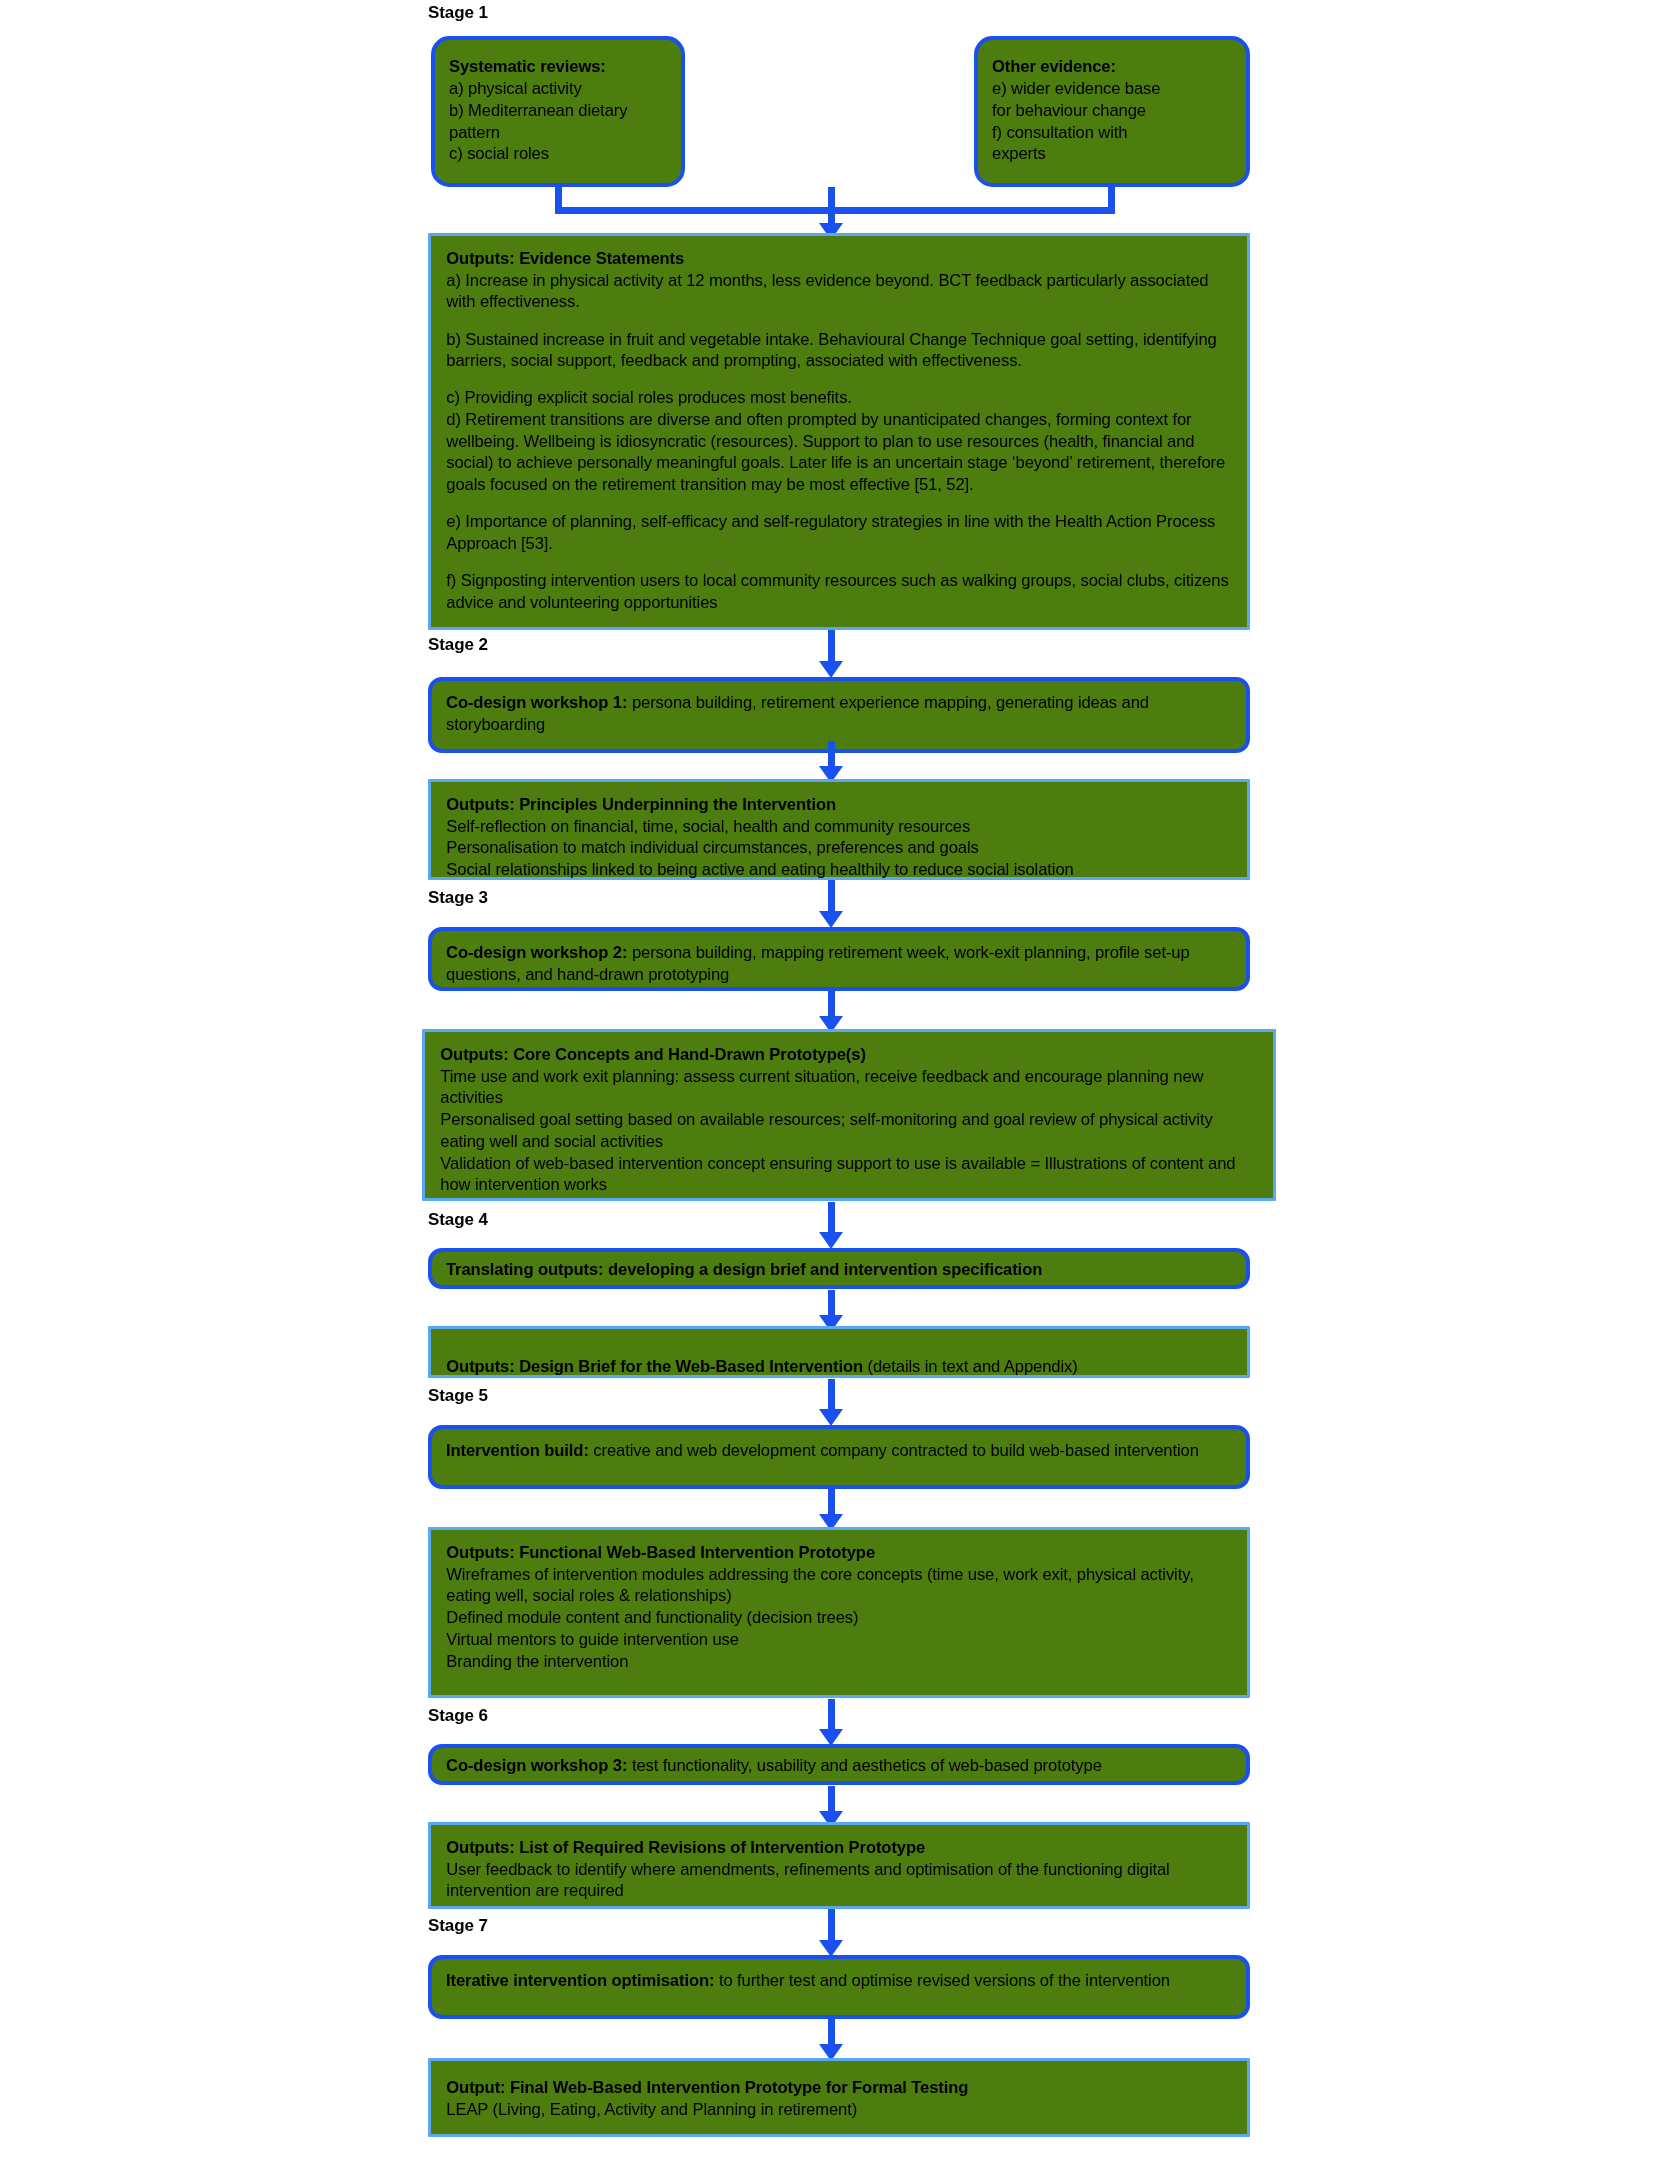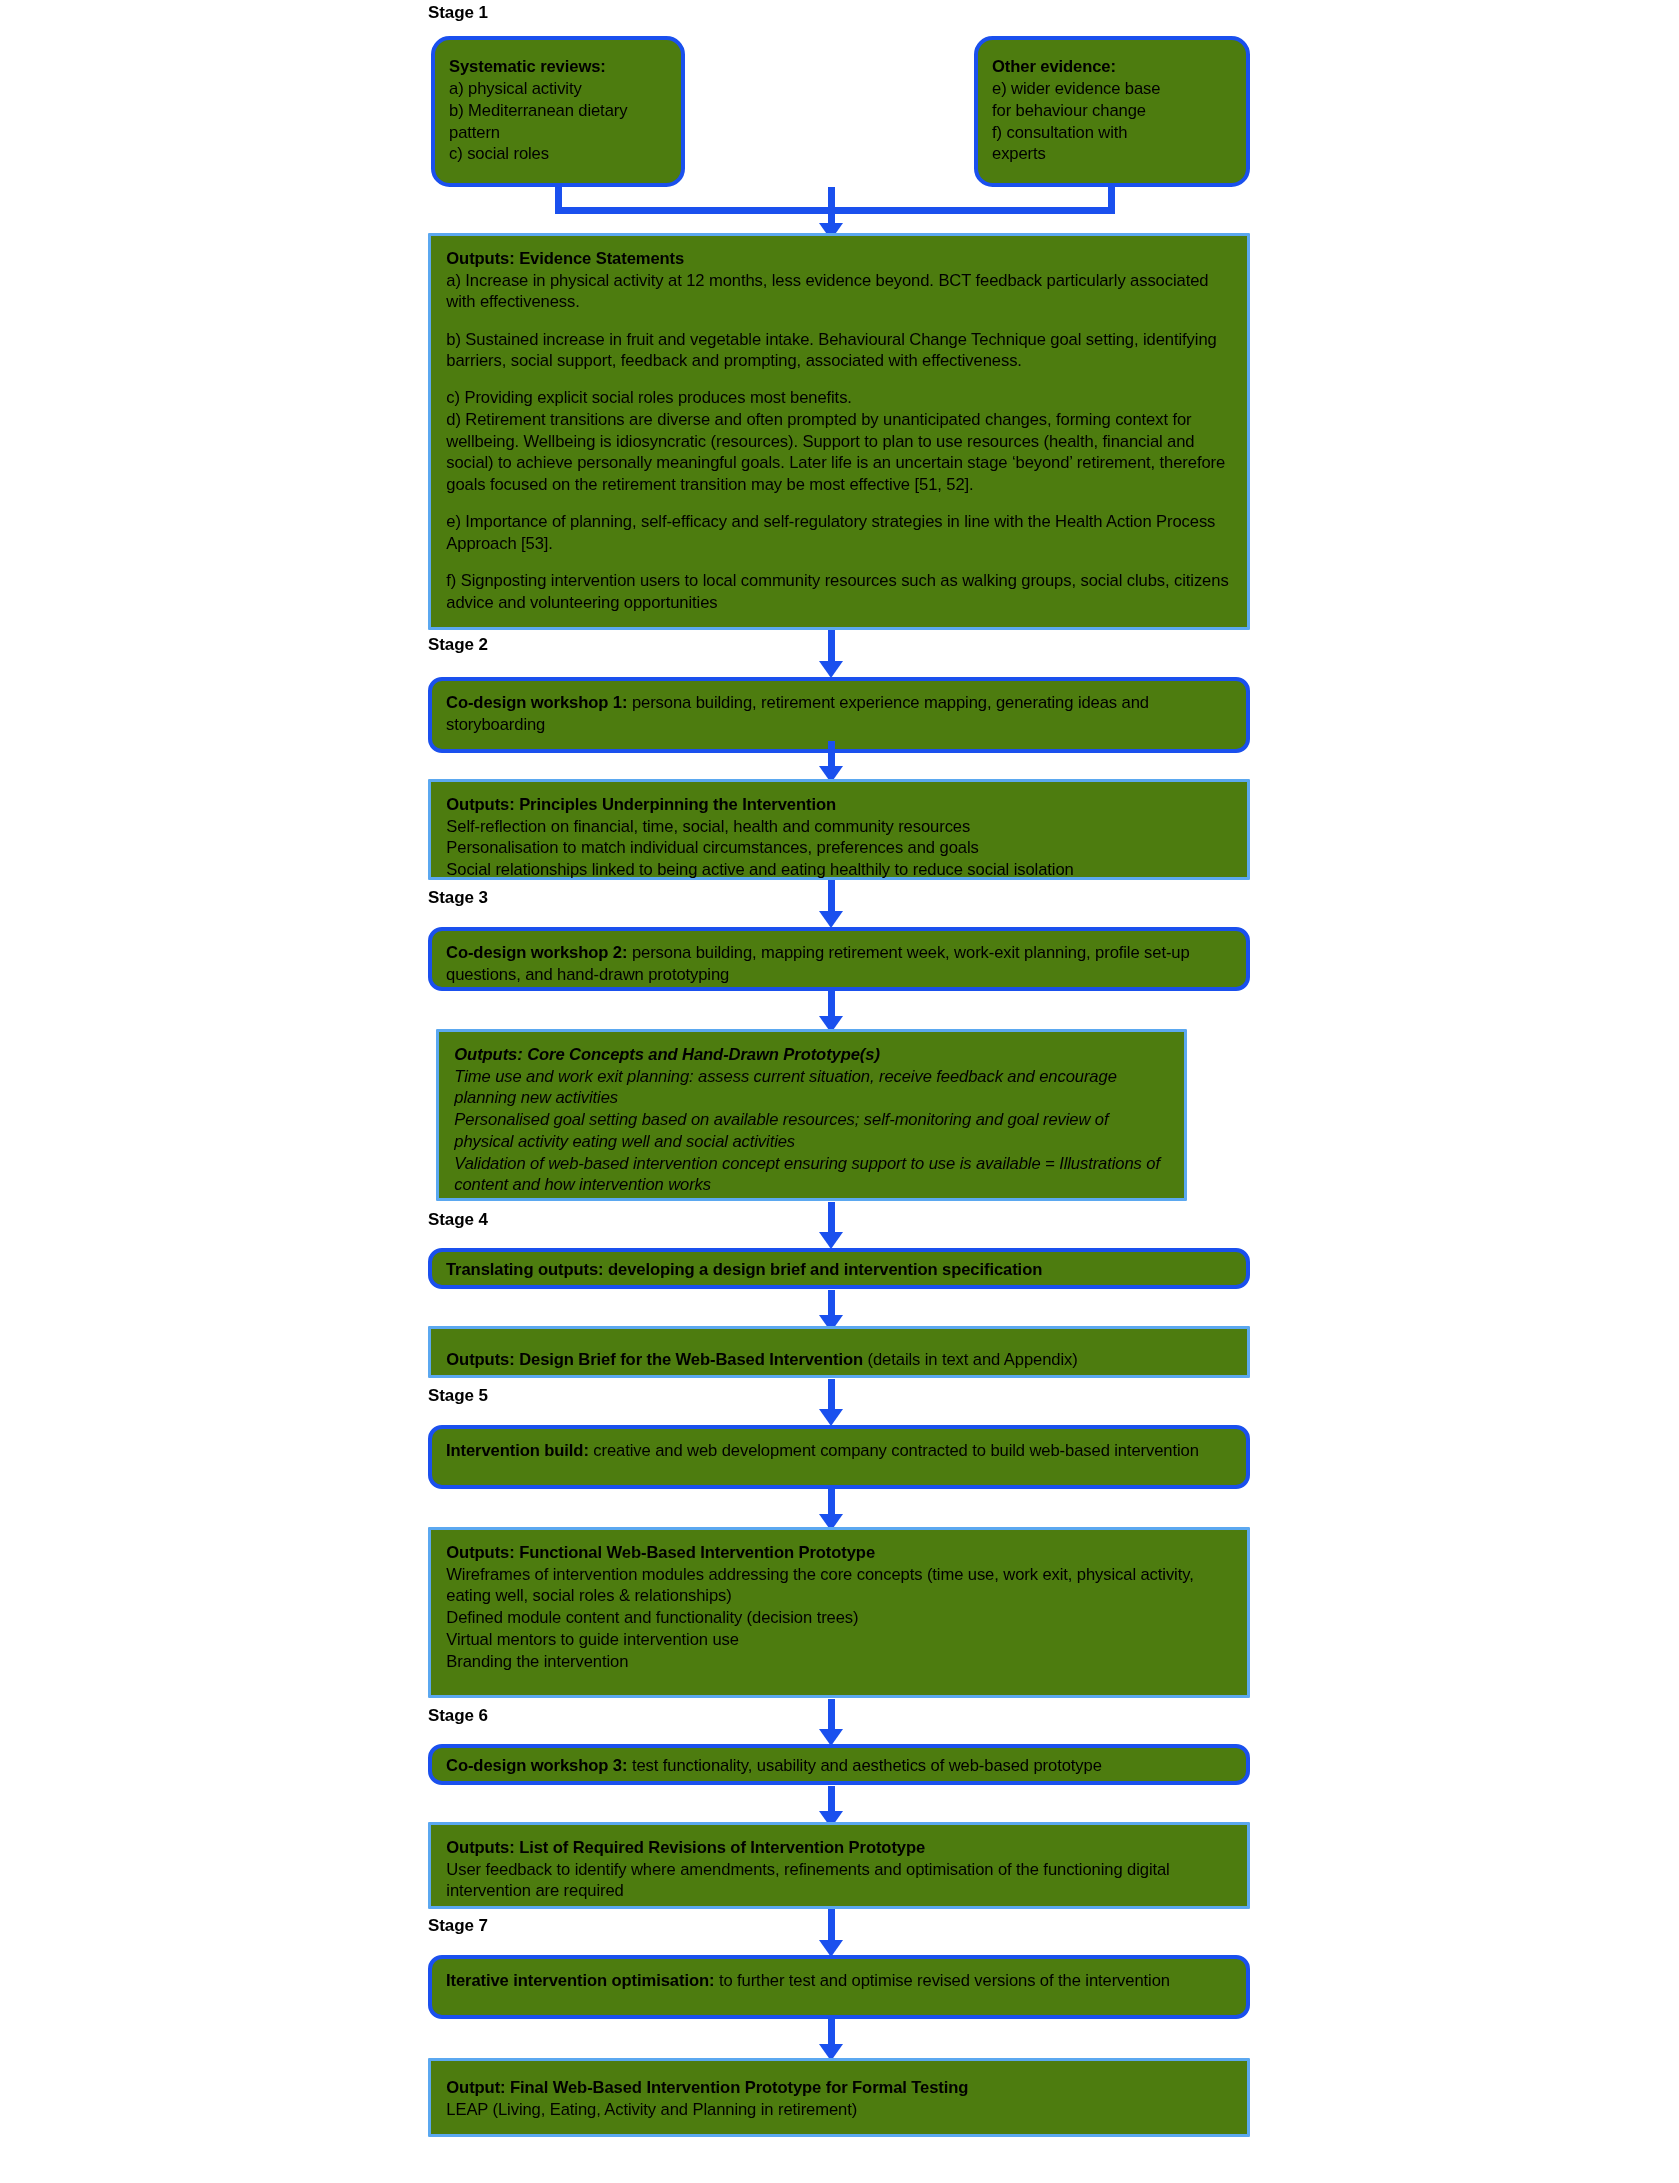--- a/index.html
+++ b/index.html
@@ -164,21 +164,21 @@
 
   <div class="node process" style="left:428px; top:927px; width:822px; height:64px;">
     <div class="node-inner">
       <div class="p"><span class="bold">Co-design workshop 2:</span><span> persona building, mapping retirement week, work-exit planning, profile set-up questions, and hand-drawn prototyping</span></div>
     </div>
   </div>
 
   <div class="conn conn-v" style="left:828px; top:991px; height:28px;"></div>
   <div class="arrowhead" style="left:819px; top:1016px;"></div>
 
-  <div class="node output" style="left:436px; top:1029px; width:751px; height:172px;font-style:italic;">
+  <div class="node output" style="left:422px; top:1029px; width:854px; height:172px;">
     <div class="node-inner">
       <div class="p bold">Outputs: Core Concepts and Hand-Drawn Prototype(s)</div>
       <div class="p">Time use and work exit planning: assess current situation, receive feedback and encourage planning new activities</div>
       <div class="p">Personalised goal setting based on available resources; self-monitoring and goal review of physical activity eating well and social activities</div>
       <div class="p">Validation of web-based intervention concept ensuring support to use is available = Illustrations of content and how intervention works</div>
     </div>
   </div>
 
   <div class="conn conn-v" style="left:828px; top:1202px; height:34px;"></div>
   <div class="arrowhead" style="left:819px; top:1232px;"></div>
@@ -187,21 +187,21 @@
   <div class="node process" style="left:428px; top:1248px; width:822px; height:41px;">
     <div class="node-inner" style="padding-top:6.5px;">
       <div class="p bold">Translating outputs: developing a design brief and intervention specification</div>
     </div>
   </div>
 
   <div class="conn conn-v" style="left:828px; top:1290px; height:28px;"></div>
   <div class="arrowhead" style="left:819px; top:1315px;"></div>
 
   <div class="node output" style="left:428px; top:1326px; width:822px; height:52px;">
-    <div class="node-inner" style="padding-top:20px;">
+    <div class="node-inner" style="padding-top:27px;">
       <div class="p"><span class="bold">Outputs: Design Brief for the Web-Based Intervention</span><span> (details in text and Appendix)</span></div>
     </div>
   </div>
 
   <div class="conn conn-v" style="left:828px; top:1379px; height:34px;"></div>
   <div class="arrowhead" style="left:819px; top:1409px;"></div>
   <div class="stage-label" style="left:428px; top:1387px;">Stage 5</div>
 
   <div class="node process" style="left:428px; top:1425px; width:822px; height:64px;">
     <div class="node-inner">

